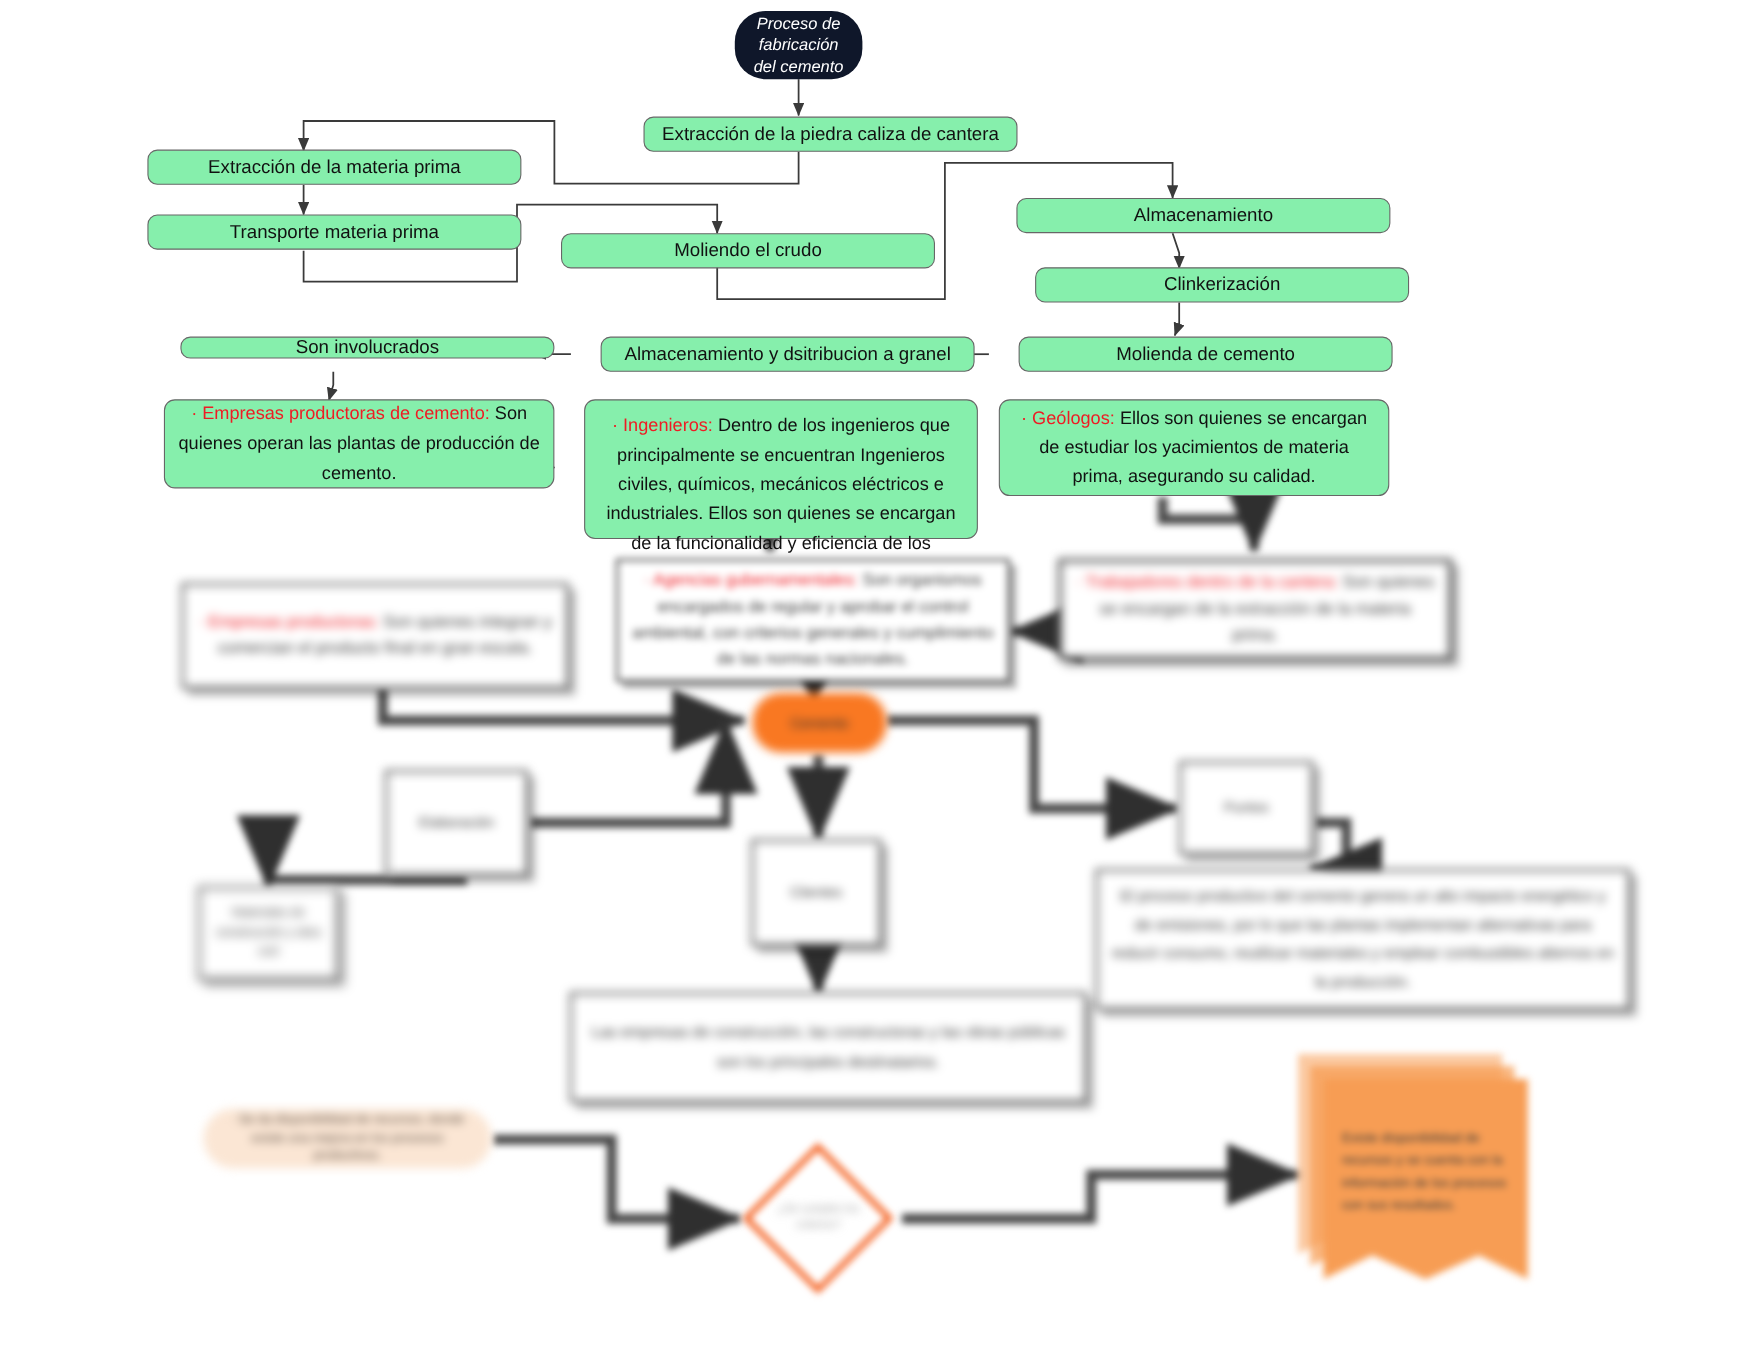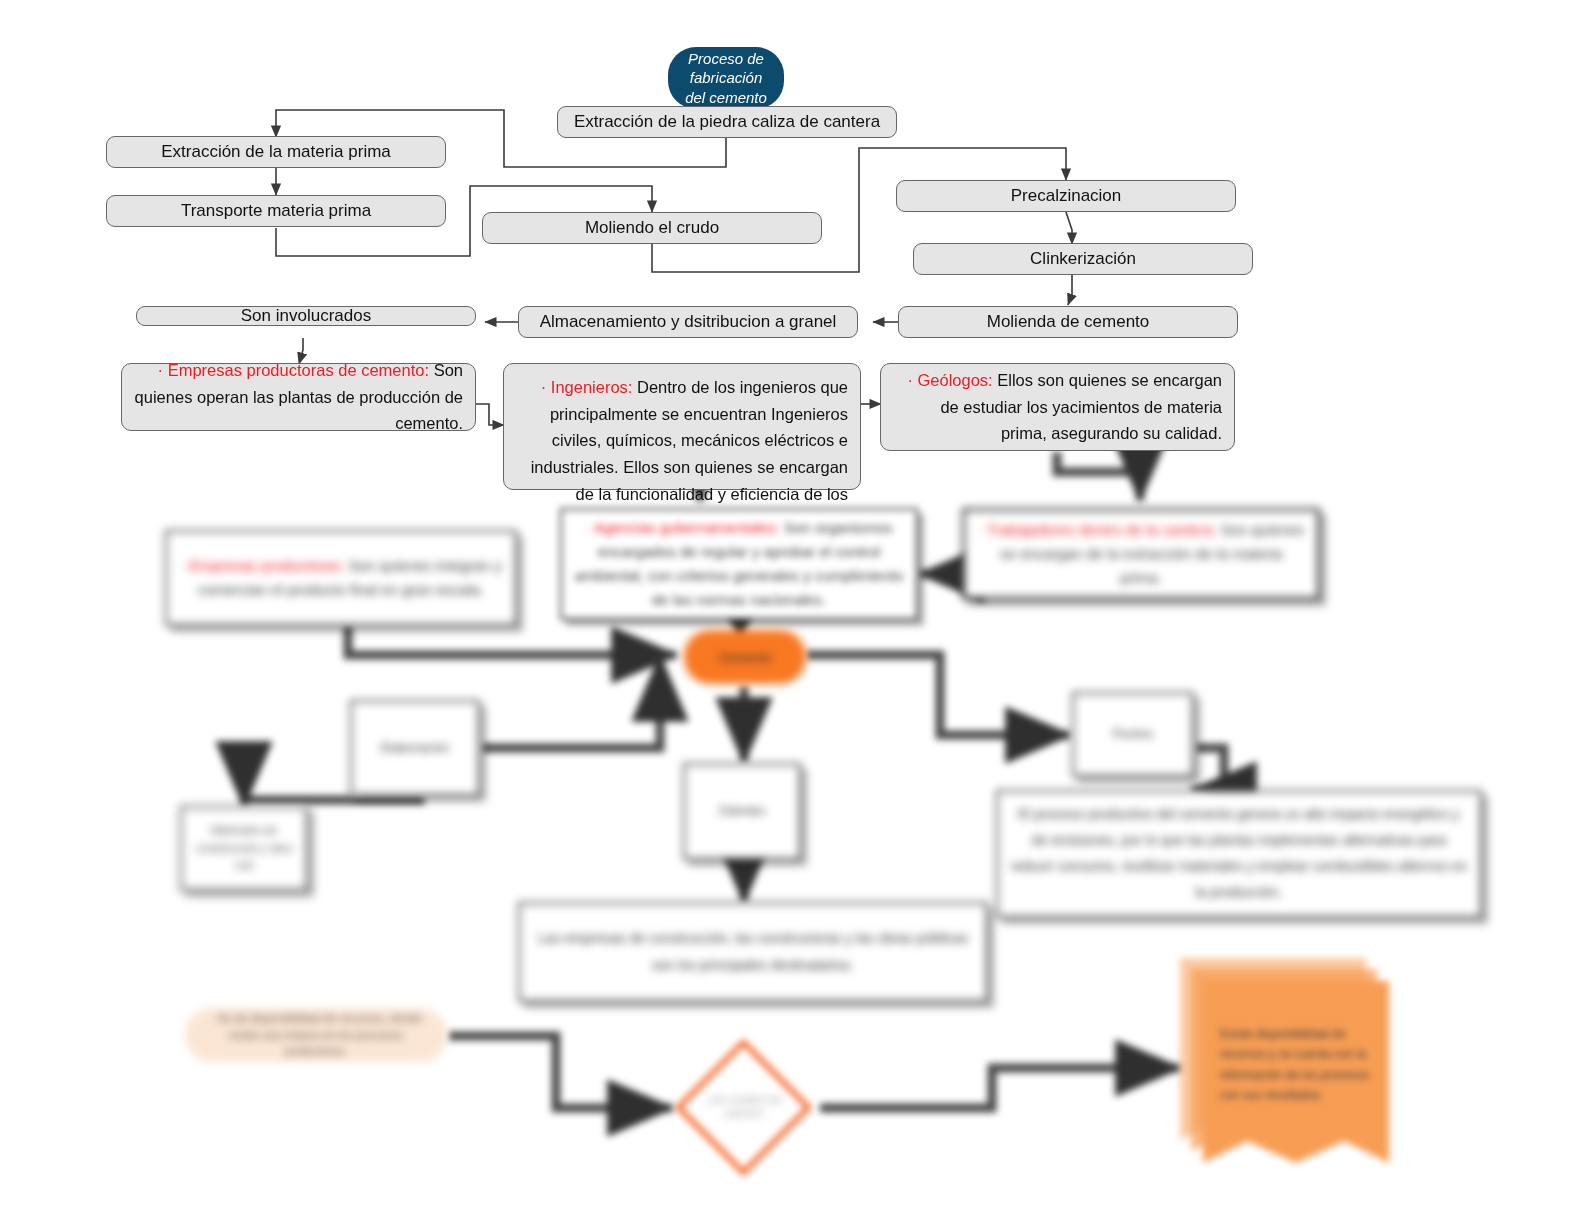--- a/index.html
+++ b/index.html
@@ -7,32 +7,32 @@
     font-family:"Liberation Sans", sans-serif;
     width:1585px;height:1225px;position:relative;overflow:hidden;
     -webkit-font-smoothing:antialiased;
   }
   #stage{position:absolute;left:0;top:0;width:1585px;height:1225px;}
   svg.edges{position:absolute;left:0;top:0;width:1585px;height:1225px;pointer-events:none;}
 
   
   .node{
     position:absolute;box-sizing:border-box;
-    background:#e5e5e5;border:1px solid #676767;border-radius:9px;
-    display:flex;align-items:center;justify-content:center;text-align:right;
-    color:#111;font-size:17px;line-height:1.45;padding:6px 10px;
+    background:#86efac;border:1px solid #676767;border-radius:9px;
+    display:flex;align-items:center;justify-content:center;text-align:center;
+    color:#111;font-size:17px;line-height:1.45;padding:6px 10px;margin-left:28px;
   }
   .node.para{border-radius:10px;padding:10px 12px;font-size:16.5px;line-height:1.62;}
   .node .hl{color:#ee1c24;}
 
   .startcap{
-    position:absolute;box-sizing:border-box;background:#0c4a6e;
+    position:absolute;box-sizing:border-box;background:#0f172a;
     border-radius:28px;color:#ffffff;font-style:italic;font-size:15px;
     line-height:1.3;display:flex;align-items:center;justify-content:center;
-    text-align:center;padding:8px 10px;margin-top:37px;
+    text-align:center;padding:8px 10px;
   }
 
   
   .bnode{
     position:absolute;box-sizing:border-box;background:#ffffff;
     border:2px solid #2b2b2b;
     display:flex;align-items:center;justify-content:center;text-align:center;
     color:#3d3d3d;padding:8px 12px;line-height:1.6;
     box-shadow:6px 6px 0 rgba(0,0,0,.30);
   }
@@ -153,31 +153,31 @@
   <div class="startcap" style="left:668px;top:10px;width:116px;height:62px;">Proceso de fabricación del cemento</div>
 
   <div class="node" style="left:557px;top:106px;width:340px;height:32px;">Extracción de la piedra caliza de cantera</div>
 
   <div class="node" style="left:106px;top:136px;width:340px;height:32px;">Extracción de la materia prima</div>
 
   <div class="node" style="left:106px;top:195px;width:340px;height:32px;">Transporte materia prima</div>
 
   <div class="node" style="left:482px;top:212px;width:340px;height:32px;">Moliendo el crudo</div>
 
-  <div class="node" style="left:896px;top:180px;width:340px;height:32px;">Precalzinacion</div>
+  <div class="node" style="left:896px;top:180px;width:340px;height:32px;">Almacenamiento</div>
 
   <div class="node" style="left:913px;top:243px;width:340px;height:32px;">Clinkerización</div>
 
   <div class="node" style="left:898px;top:306px;width:340px;height:32px;">Molienda de cemento</div>
 
   <div class="node" style="left:518px;top:306px;width:340px;height:32px;">Almacenamiento y dsitribucion a granel</div>
 
   <div class="node" style="left:136px;top:306px;width:340px;height:20px;">Son involucrados</div>
 
-  <div class="node para" style="left:121px;top:363px;width:355px;height:68px;">
+  <div class="node para" style="left:121px;top:363px;width:355px;height:81px;">
     <div>
       <span class="hl">· Empresas productoras de cemento:</span><span> Son quienes operan las plantas de producción de cemento.</span>
     </div>
   </div>
 
   <div class="node para" style="left:503px;top:363px;width:358px;height:127px;align-items:flex-start;">
     <div>
       <span class="hl">· Ingenieros:</span><span> Dentro de los ingenieros que principalmente se encuentran Ingenieros civiles, químicos, mecánicos eléctricos e industriales. Ellos son quienes se encargan de la funcionalidad y eficiencia de los procesos.</span>
     </div>
   </div>

